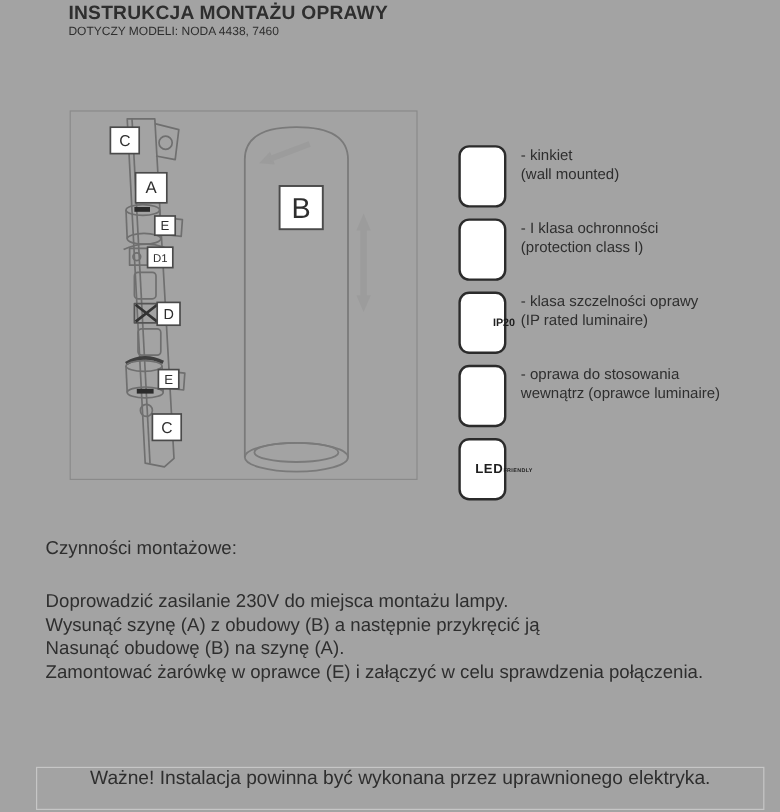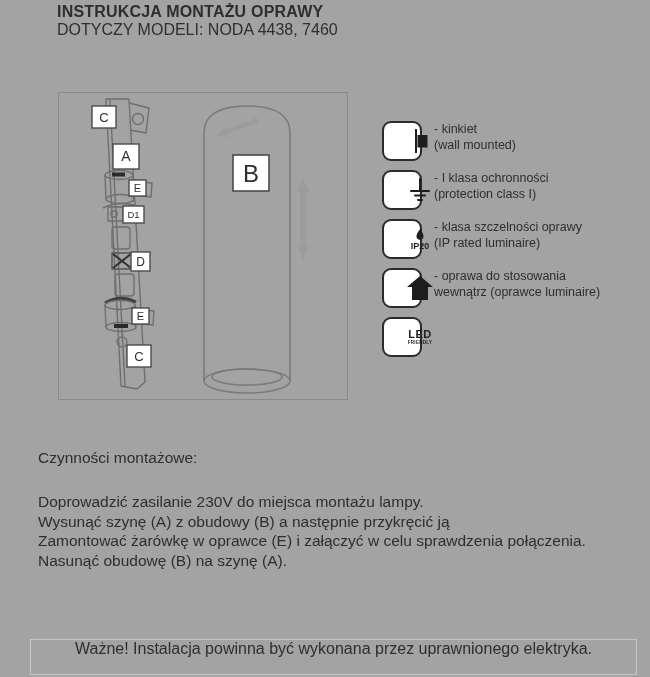--- a/index.html
+++ b/index.html
@@ -1,32 +1,32 @@
 <!DOCTYPE html>
 <html><head>
 <meta charset="utf-8">
 <style>
   html,body { margin:0; padding:0; background:#ffffff; }
   .page {
     position:relative; width:650px; height:677px; background:#a3a3a3;
     font-family:"Liberation Sans", sans-serif; color:#2e2e2e; overflow:hidden;
   }
   .title { position:absolute; left:57px; top:3px; font-size:16px; font-weight:bold; letter-spacing:.2px; }
-  .subtitle { position:absolute; left:57px; top:21px; font-size:16px; }
+  .subtitle { position:absolute; left:57px; top:21px; font-size:10px; }
 
   .figure-box { position:absolute; left:58px; top:92px; width:288px; height:306px; border:1px solid #8a8a8a; }
   .figure-box svg { display:block; width:100%; height:100%; }
   .svg-label { font-family:"Liberation Sans", sans-serif; fill:#2e2e2e; text-anchor:middle; }
 
   .legend { position:absolute; left:382px; top:121px; width:264px; }
   .legend-row { display:flex; align-items:flex-start; margin-bottom:9px; }
   .legend-icon {
-    width:34px; height:40px; box-sizing:border-box; flex:0 0 auto;
+    width:34px; height:52px; box-sizing:border-box; flex:0 0 auto;
     border:2px solid #2b2b2b; border-radius:9px; background:#fff;
-    display:flex; flex-direction:column; align-items:center; justify-content:center;padding-left:36px;
+    display:flex; flex-direction:row; align-items:center; justify-content:center;padding-left:36px;
   }
   .legend-icon svg { display:block; }
   .icon-caption { font-size:9px; font-weight:bold; line-height:9px; color:#1e1e1e; }
   .icon-caption-big { font-size:11px; font-weight:bold; line-height:11px; letter-spacing:.5px; color:#1e1e1e; }
   .icon-caption-tiny { font-size:4.5px; font-weight:bold; line-height:5px; letter-spacing:.3px; color:#1e1e1e; }
   .legend-text { margin-left:12px; font-size:12.5px; line-height:15.5px; padding-top:1px; }
   .it { }
 
   .section-heading { position:absolute; left:38px; top:449px; font-size:15.5px; }
   .instructions { position:absolute; left:38px; top:492px; width:600px; font-size:15.5px; line-height:19.5px; }
@@ -195,21 +195,21 @@
       </div>
     </div>
 
   </div>
 
   <div class="section-heading">Czynności montażowe:</div>
 
   <div class="instructions">
     <div>Doprowadzić zasilanie 230V do miejsca montażu lampy.</div>
     <div>Wysunąć szynę (A) z obudowy (B) a następnie przykręcić ją</div>
+    <div>Nasunąć obudowę (B) na szynę (A).</div>
     <div>Zamontować żarówkę w oprawce (E) i załączyć w celu sprawdzenia połączenia.</div>
-    <div>Nasunąć obudowę (B) na szynę (A).</div>
   </div>
 
   <div class="warning-box">
     <span>Ważne! Instalacja powinna być wykonana przez uprawnionego elektryka.</span>
   </div>
 
 </div>
 
 </body></html>

